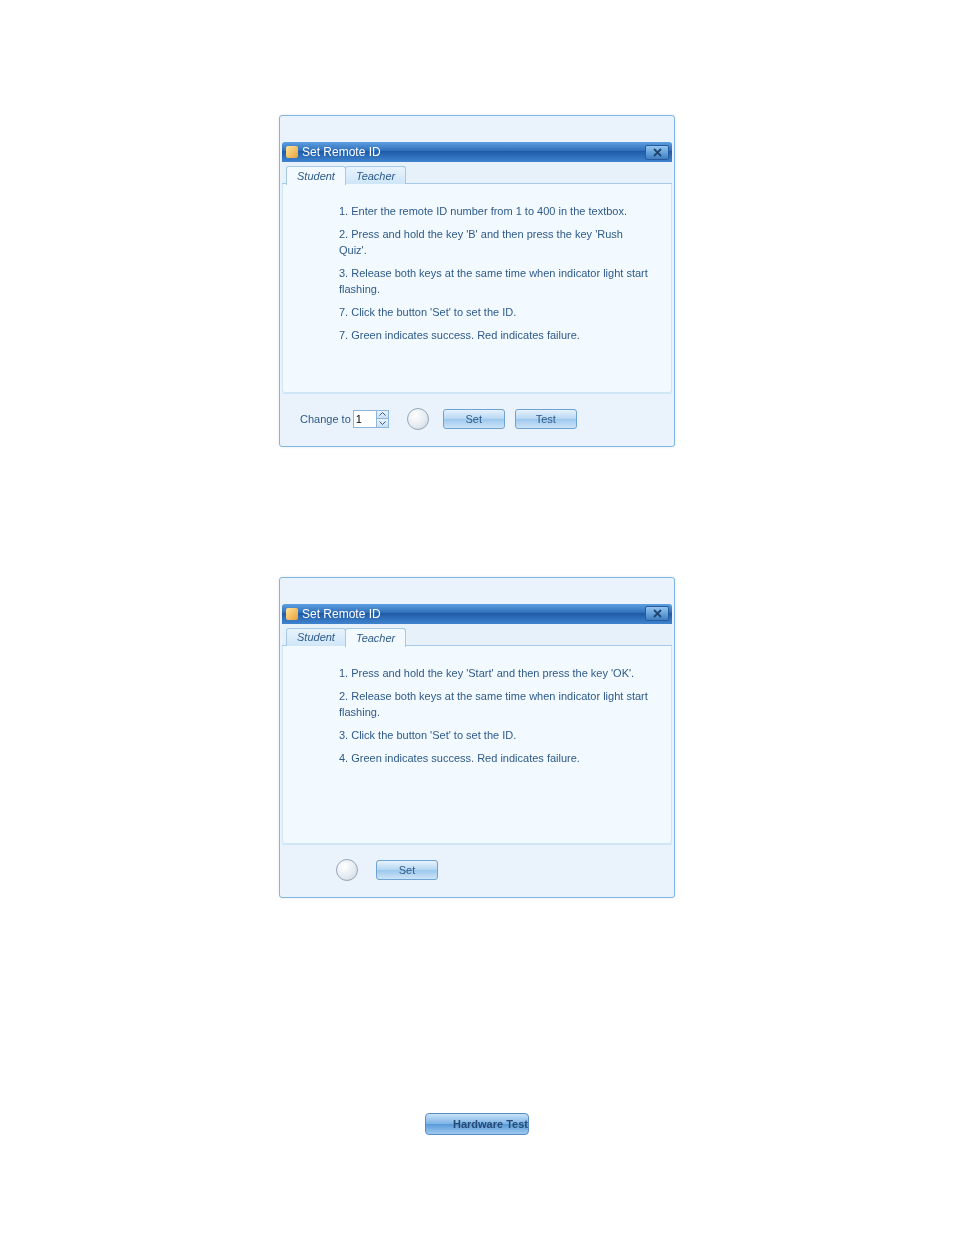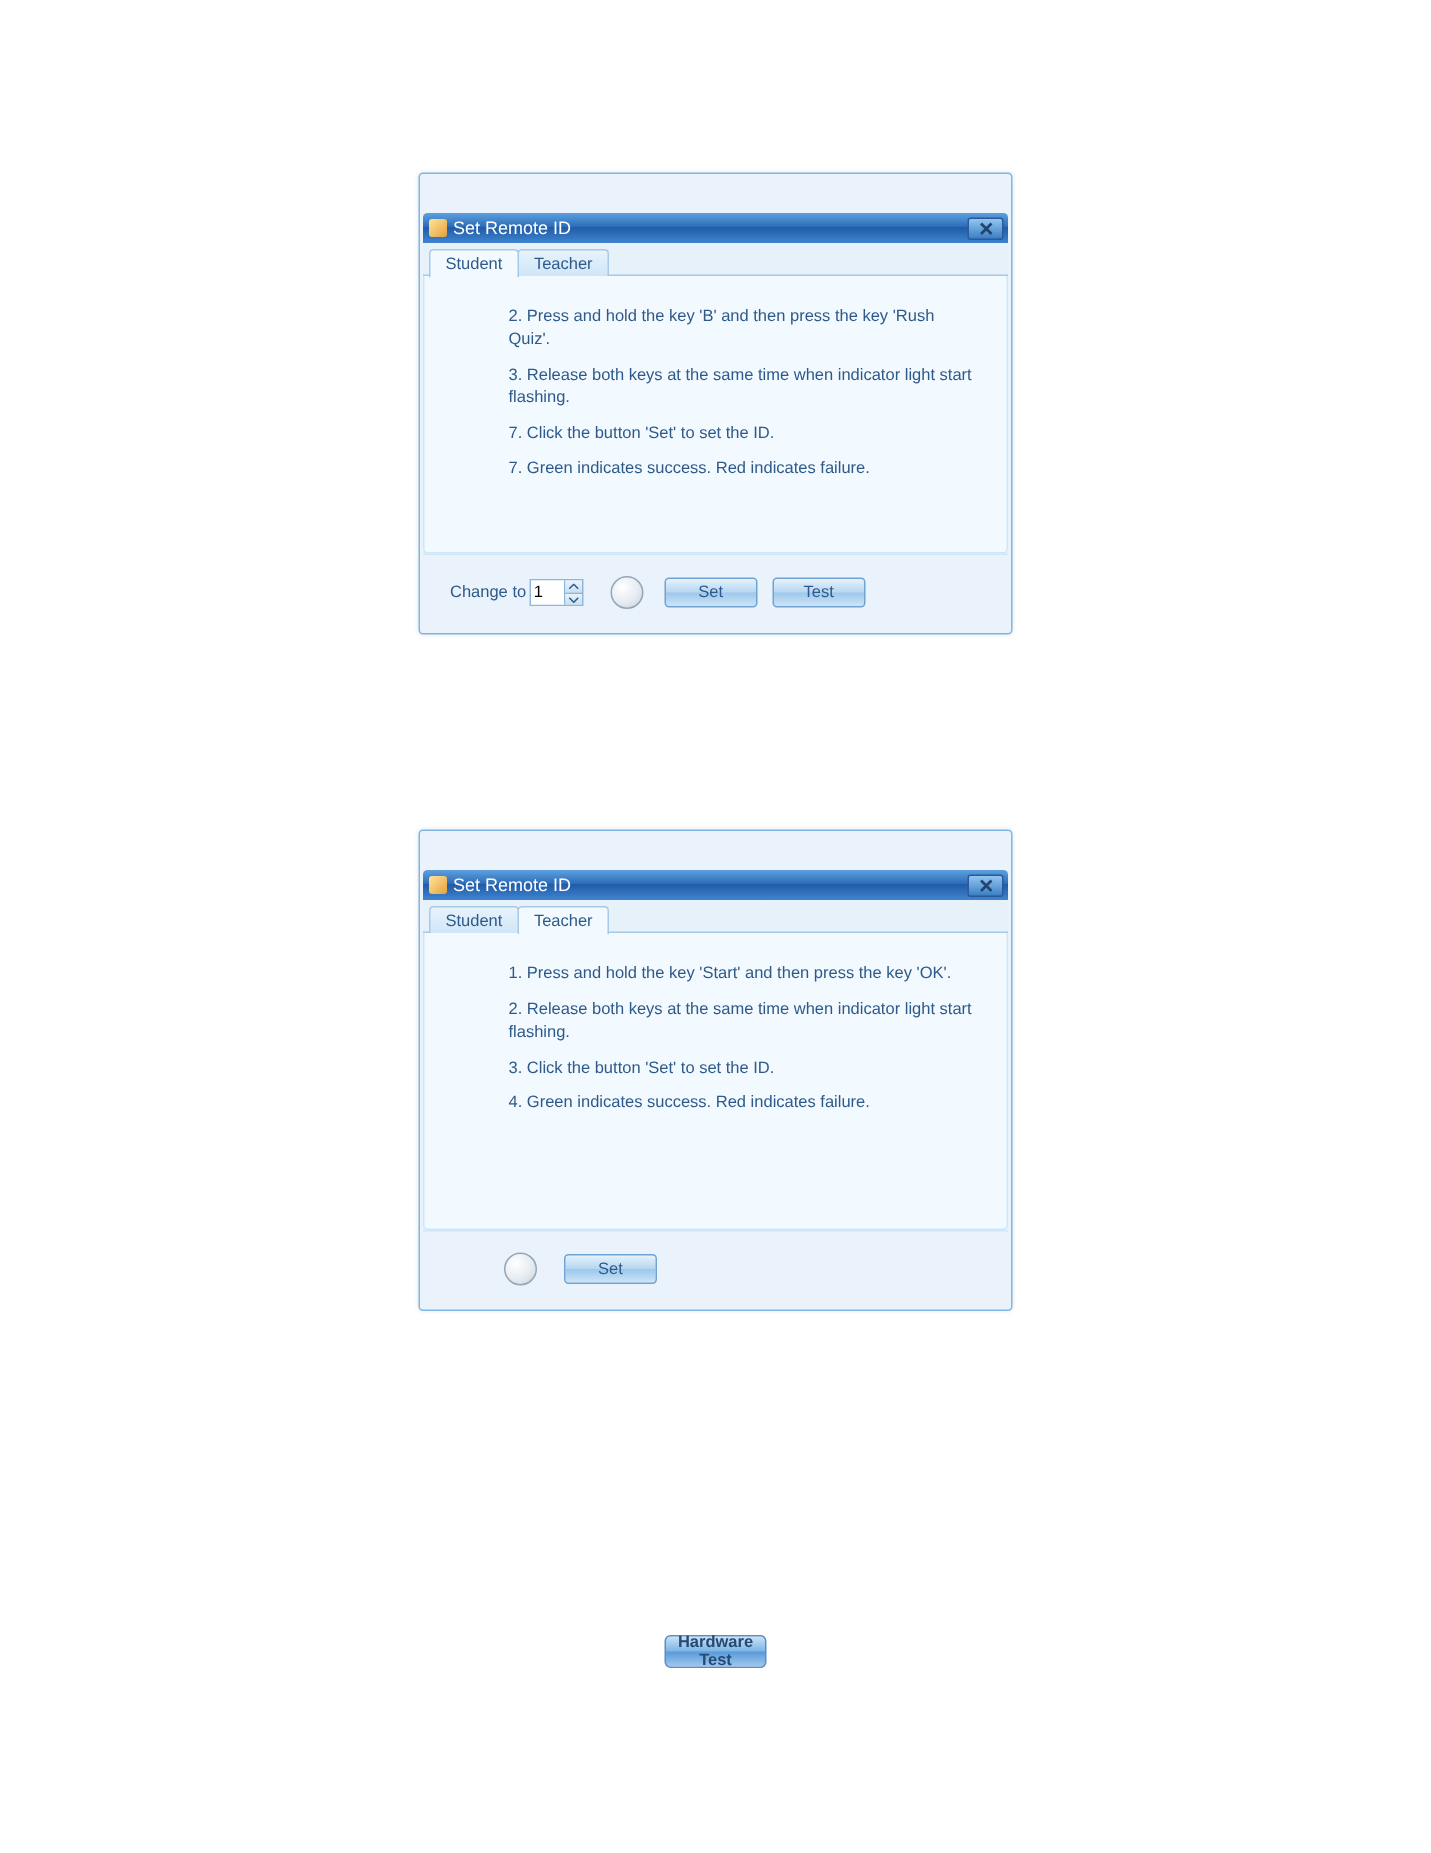--- a/index.html
+++ b/index.html
@@ -59,20 +59,21 @@
   }
   .close-btn svg path { stroke: #20456f; stroke-width: 1.8; fill: none; }
   .tabstrip {
     height: 22px;
     background: #e6f1fa;
     border-bottom: 1px solid #a6c9e8;
     padding: 4px 4px 0 4px;
     display: flex;
     gap: 0;
     position: relative;
+    font-style: italic;
   }
   .tab {
     height: 18px;
     padding: 0 10px;
     border: 1px solid #a6c9e8;
     border-bottom: none;
     border-radius: 3px 3px 0 0;
     background: linear-gradient(to bottom, #e8f3fc, #cfe6f8);
     display: flex;
     align-items: center;
@@ -173,22 +174,22 @@
     margin-left: 10px;
   }
 
   .hw-btn-row {
     text-align: center;
     margin: 215px 0 0 0;
   }
   .hw-btn {
     display: inline-flex;
     align-items: center;
-    justify-content: flex-start;
-    width: 68px;
+    justify-content: flex-end;
+    width: 104px;
     height: 22px;
     border: 1px solid #5a8dc4;
     border-radius: 4px;
     background: linear-gradient(to bottom, #c9e2f7 0%, #7eb5e6 48%, #5a9bd9 52%, #9fc9ee 100%);
     color: #264a74;
     font-size: 11px;
     font-weight: 600;
     cursor: pointer;
   }
 </style>
@@ -209,20 +210,21 @@
     </div>
     <div class="tabstrip">
       <div class="tab active">
         <span>Student</span>
       </div>
       <div class="tab">
         <span>Teacher</span>
       </div>
     </div>
     <div class="content">
+      <div class="step">1. Enter the remote ID number from 1 to 400 in the textbox.</div>
       <div class="step">2. Press and hold the key 'B' and then press the key 'Rush Quiz'.</div>
       <div class="step">3. Release both keys at the same time when indicator light start flashing.</div>
       <div class="step">7. Click the button 'Set' to set the ID.</div>
       <div class="step">7. Green indicates success. Red indicates failure.</div>
       <div style="height:30px"></div>
     </div>
     <div class="footer">
       <span class="footer-label">Change to</span>
       <div class="spinner-wrap">
         <input class="spinner-input" value="1" style="">

